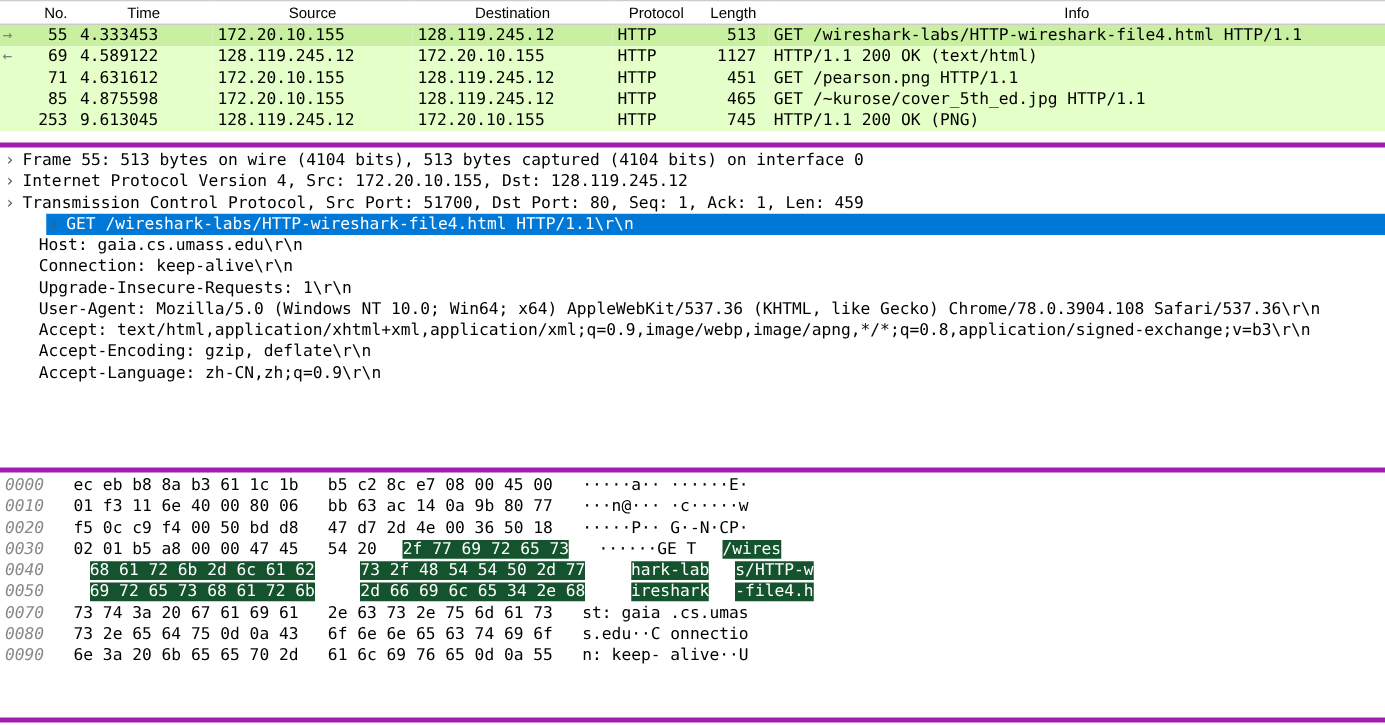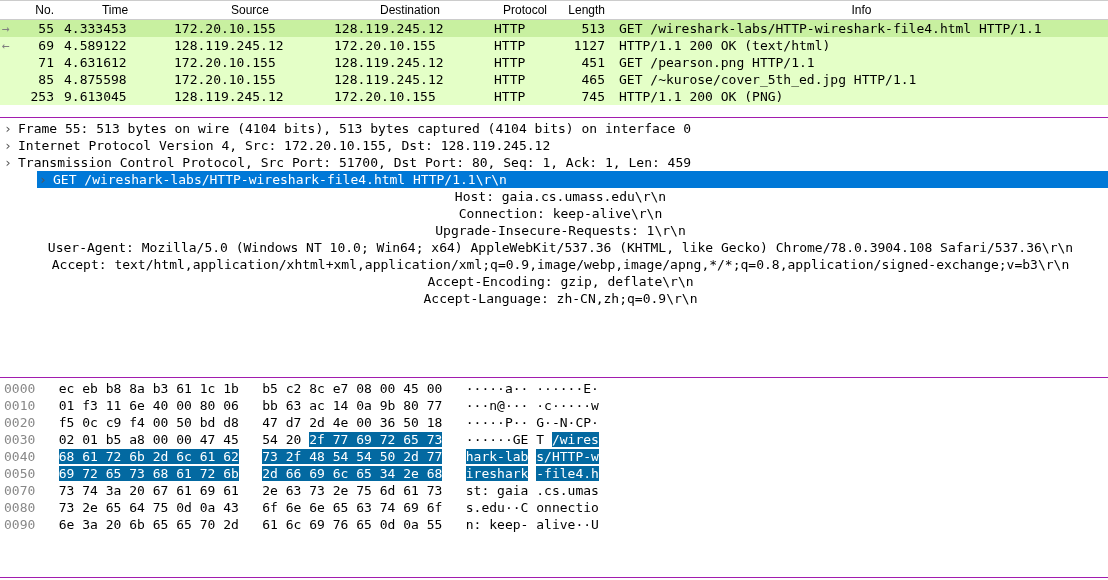--- a/index.html
+++ b/index.html
@@ -1,18 +1,18 @@
 <!DOCTYPE html>
 <html><head>
 <meta charset="utf-8">
 <style>
 * { margin:0; padding:0; box-sizing:border-box; }
 body { font-family:"Segoe UI",Tahoma,sans-serif; font-size:12px; background:#fff; width:1108px; height:580px; overflow:hidden; }
 
-.pane { border-bottom:1px solid #a21caf; }
+.pane { border-bottom:4px solid #a21caf; }
 
 
 .plist { height:118px; overflow:hidden; }
 .plist table { border-collapse:collapse; width:100%; font-family:"Segoe UI",Tahoma,sans-serif; font-size:12px; }
 .plist th { text-align:center; padding:2px 4px; font-weight:400; border-top:1px solid #ccc; border-bottom:1px solid #ccc; background:#fff; white-space:nowrap; }
 .plist td { padding:1px 4px; white-space:nowrap; font-family:Consolas,monospace; font-size:13px; }
 .plist tr.g { background:#e4ffc7; }
 .plist tr.g-sel { background:#c8f0a0; }
 .plist .c-no { width:40px; text-align:right; padding-right:6px; }
 .plist .c-arrow { width:20px; padding:0 2px; color:#808080; }
@@ -20,28 +20,28 @@
 .plist .c-src { width:160px; }
 .plist .c-dst { width:160px; }
 .plist .c-proto { width:70px; }
 .plist .c-len { width:55px; text-align:right; padding-right:10px; }
 
 
 .pdet { height:260px; overflow:hidden; padding:2px 0; font-family:Consolas,monospace; font-size:13px; line-height:17px; }
 .pdet .row { white-space:pre; padding:0 4px; }
 .pdet .row .toggle { display:inline-block; width:14px; color:#555; }
 .pdet .sel { background:#0078d7; color:#fff; }
-.pdet .sub { padding-left:17px;text-align:center; }
+.pdet .sub { padding-left:31px; }
 .pdet .sub1 { padding-left:2px;margin-left:37px; }
 
 
 .phex { height:200px; overflow:hidden; font-family:Consolas,monospace; font-size:13px; line-height:17px; padding:2px 0; }
 .phex .hexrow { white-space:pre; padding:0 4px; }
-.phex .offset { color:#888; }
-.phex mark { background:#0369a1; color:#fff; }
+.phex .offset { color:#888;font-style:italic; }
+.phex mark { background:#14532d; color:#fff;margin-left:13px; }
 </style>
 </head>
 <body>
 
 <div class="pane plist">
 <table>
 <thead>
 <tr>
 <th class="c-arrow"></th>
 <th class="c-no">No.</th>

